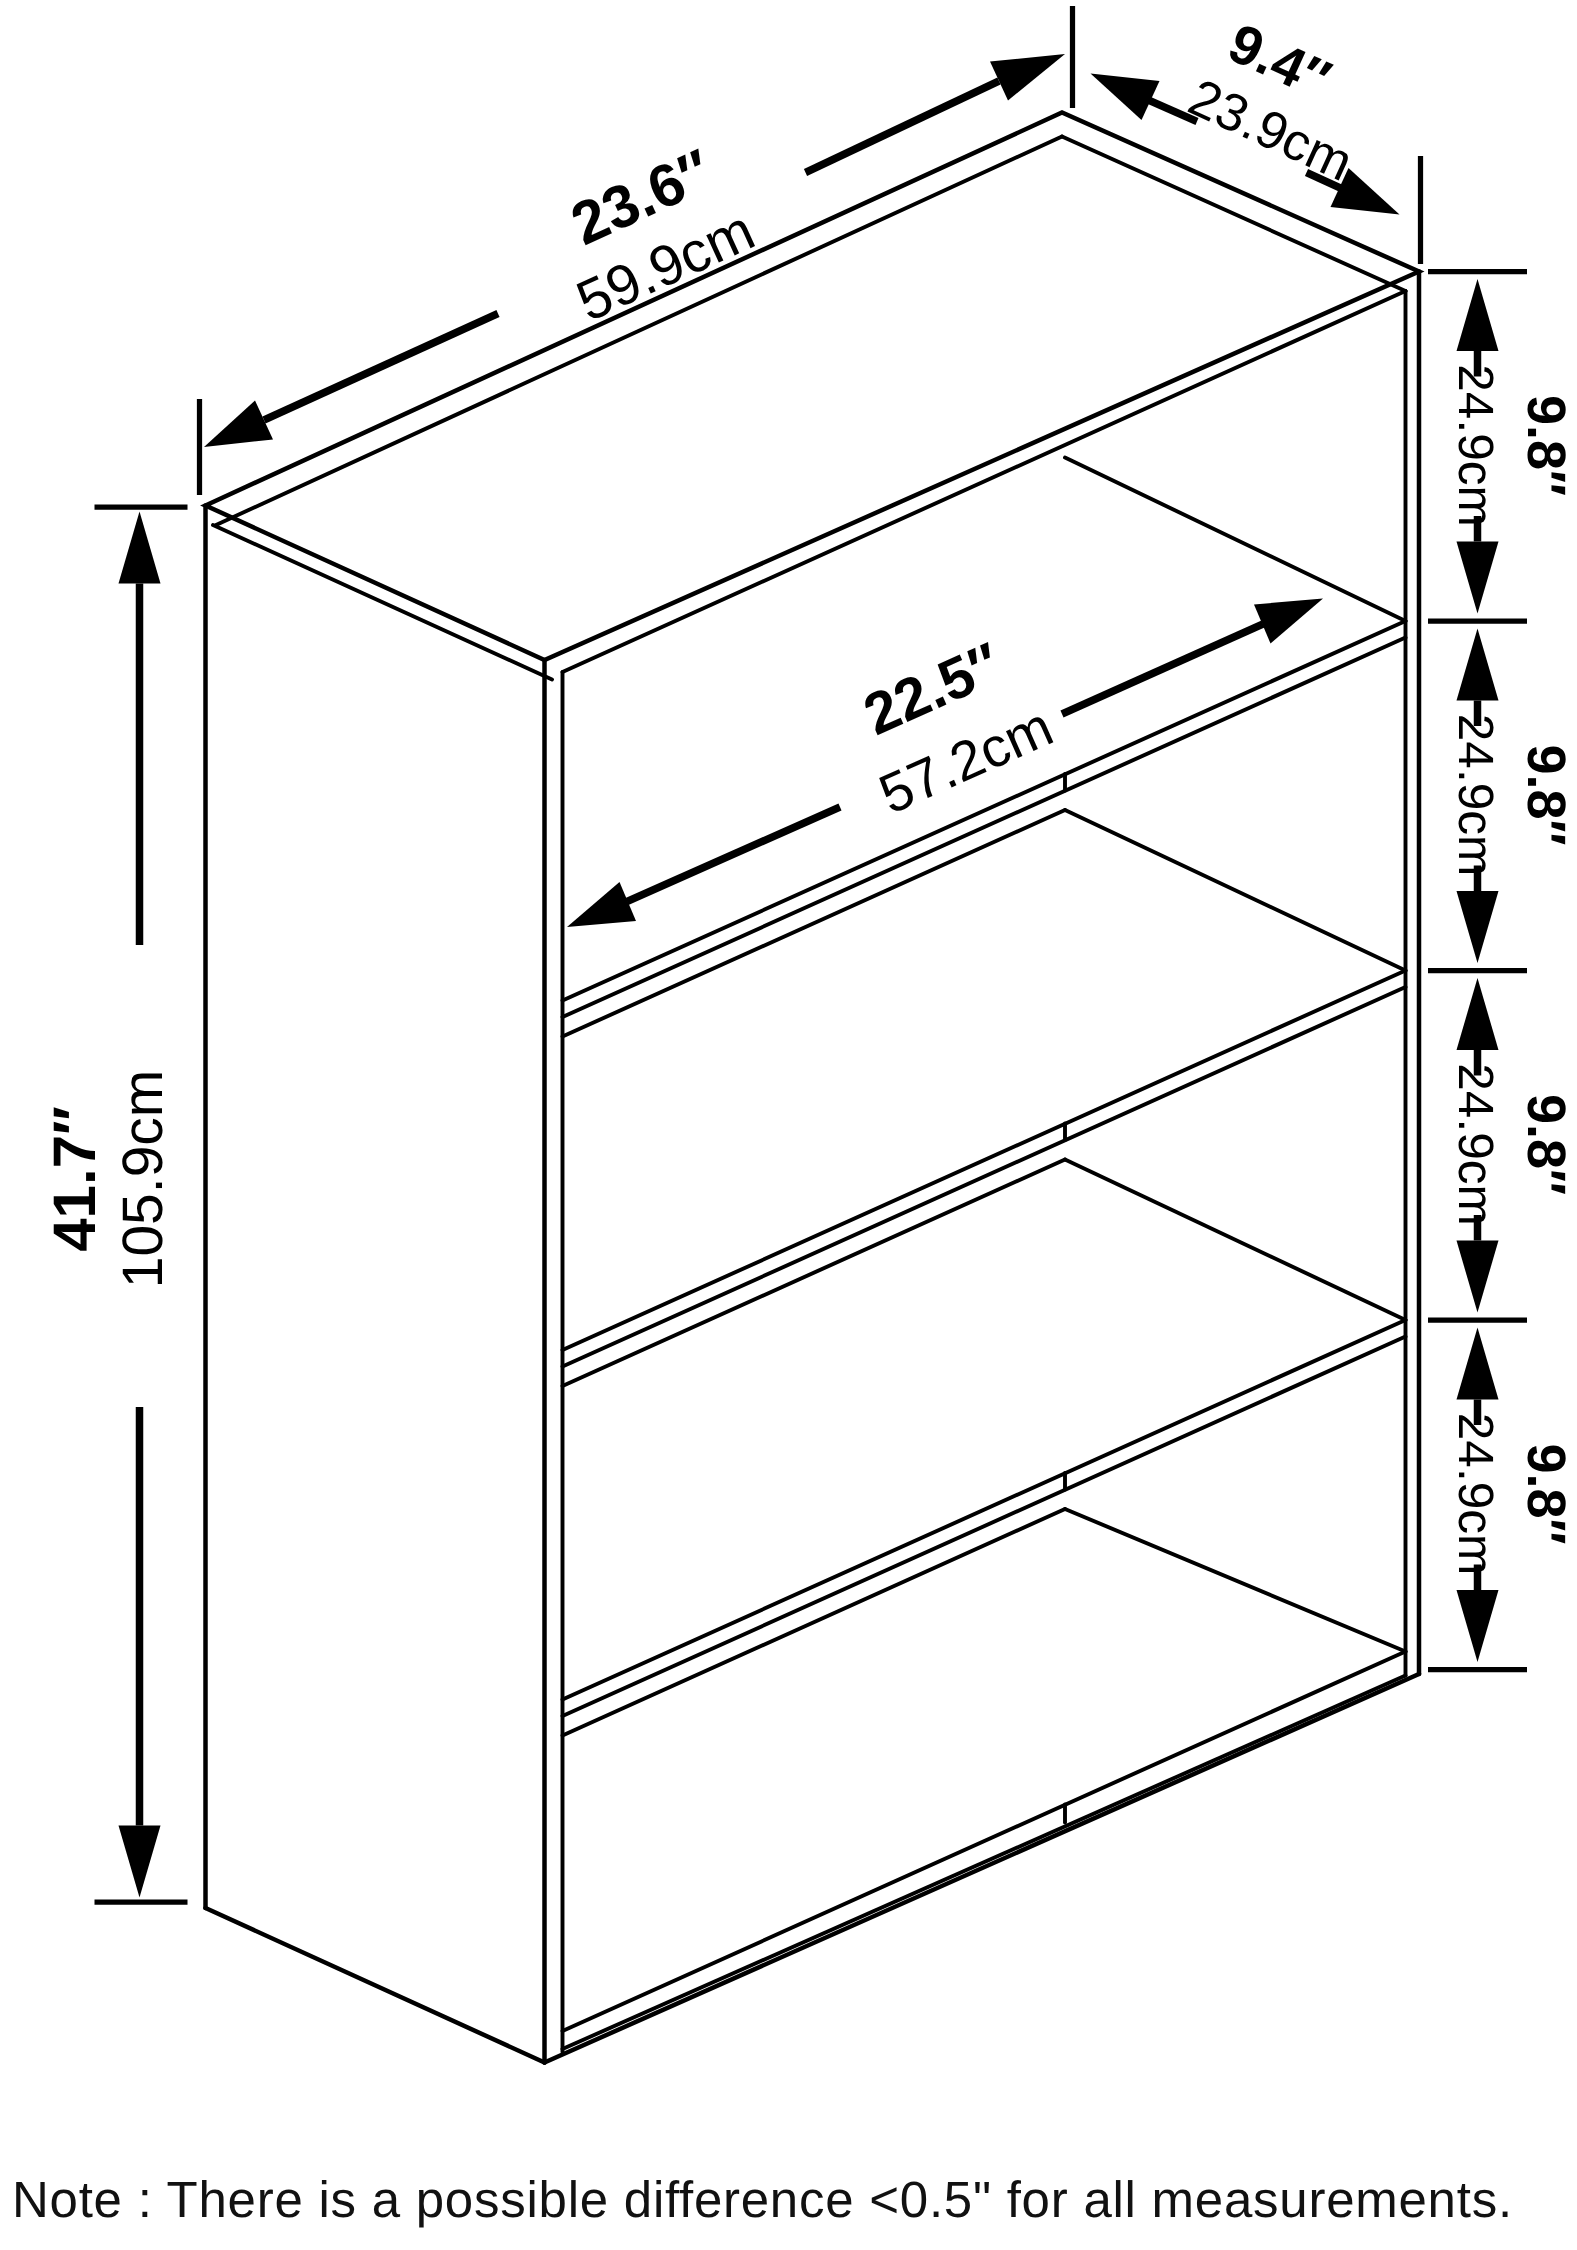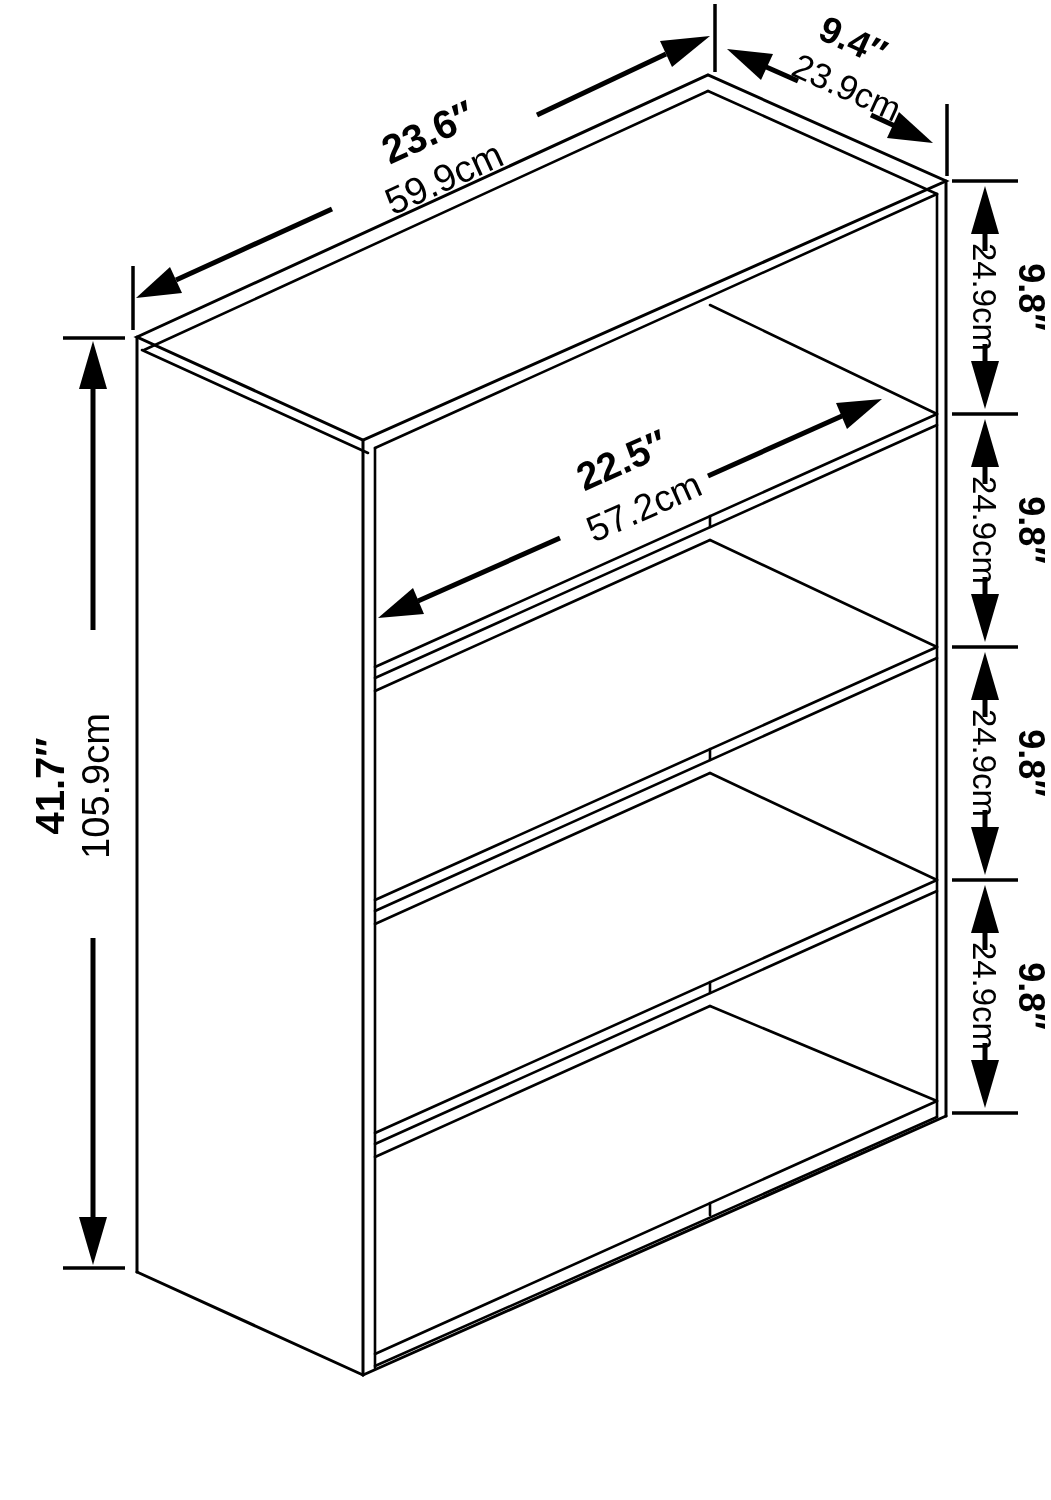--- a/index.html
+++ b/index.html
@@ -160,13 +160,14 @@
     <g>
       <polygon class="arrow" points="985,885 999,933 971,933"></polygon>
       <path class="dimline" d="M985,933 L985,950"></path>
       <path class="dimline" d="M985,1043 L985,1060"></path>
       <polygon class="arrow" points="985,1108 999,1060 971,1060"></polygon>
       <text x="984" y="996" font-size="33" text-anchor="middle" dominant-baseline="central" transform="rotate(90 984 996)">24.9cm</text>
       <text class="lbl-b" x="1031" y="996" font-size="36" text-anchor="middle" dominant-baseline="central" transform="rotate(90 1031 996)">9.8″</text>
     </g>
   </svg>
 
+  <div class="note-text">Note : There is a possible difference &lt;0.5" for all measurements.</div>
 </div>
 
 </body></html>

